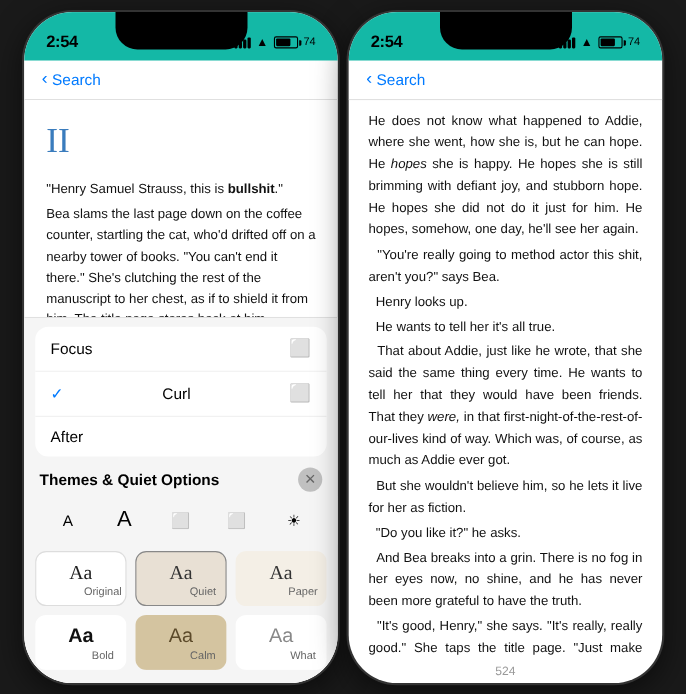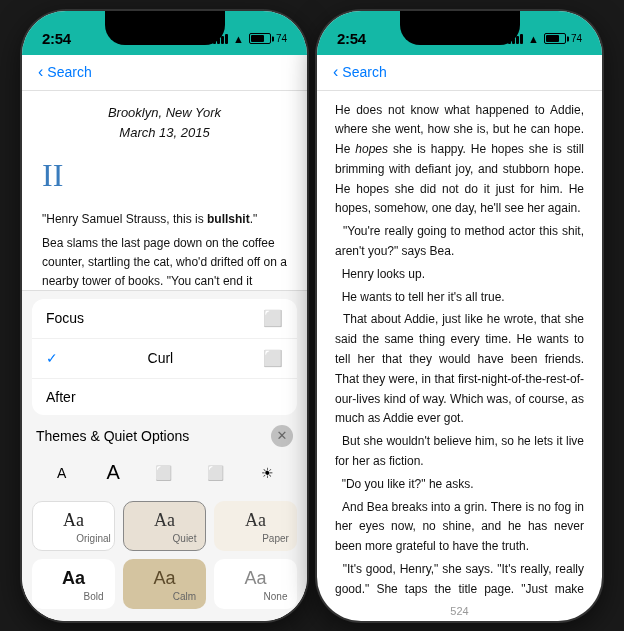--- a/index.html
+++ b/index.html
@@ -229,21 +229,21 @@
 
     .themes-header {
       display: flex;
       align-items: center;
       justify-content: space-between;
       padding: 6px 14px 4px;
     }
 
     .themes-title {
       font-size: 14px;
-      font-weight: 400;
+      font-weight: 700;
       color: #000;
     }
 
     .close-btn {
       width: 22px;
       height: 22px;
       background: #c0c0c0;
       border-radius: 50%;
       display: flex;
       align-items: center;
@@ -383,24 +383,20 @@
       </div>
 
       <div class="nav-bar">
         <div class="nav-back">
           <span class="chevron">‹</span>
           <span>Search</span>
         </div>
       </div>
 
       <div class="book-content">
-        <div class="book-header">
-          <div>Brooklyn, New York</div>
-          <div>March 13, 2015</div>
-        </div>
         <div class="chapter-num">II</div>
         <div class="book-text">
           <p>"Henry Samuel Strauss, this is <span class="bold">bullshit</span>."</p>
           <p>Bea slams the last page down on the coffee counter, startling the cat, who'd drifted off on a nearby tower of books. "You can't end it there." She's clutching the rest of the manuscript to her chest, as if to shield it from him. The title page stares back at him.</p>
           <p><span class="italic">The Invisible Life of Addie LaRue.</span></p>
           <p>"What happened to her? Did she really go with Luc? After all that?"</p>
           <p>&nbsp;&nbsp;Henry shrugs. "I assume so."</p>
           <p>&nbsp;&nbsp;"You assume so?"</p>
           <p>&nbsp;&nbsp;The truth is, he doesn't know.</p>
           <p>&nbsp;&nbsp;He's s</p>
@@ -463,21 +459,21 @@
           <div class="theme-card bold">
             <span class="theme-aa bold-style">Aa</span>
             <span class="theme-name">Bold</span>
           </div>
           <div class="theme-card calm">
             <span class="theme-aa calm">Aa</span>
             <span class="theme-name">Calm</span>
           </div>
           <div class="theme-card focus">
             <span class="theme-aa focus">Aa</span>
-            <span class="theme-name">None</span>
+            <span class="theme-name">What</span>
           </div>
         </div>
       </div>
     </div>
   </div>
 
   <div class="phone right-phone">
     <div class="notch"></div>
     <div class="phone-inner">
 
@@ -503,21 +499,21 @@
           <span class="chevron">‹</span>
           <span>Search</span>
         </div>
       </div>
 
       <div class="book-content-full" style="padding:10px 18px; font-size:12px; line-height:1.65; color:#111; flex:1; overflow:hidden;">
         <p style="text-align:justify;margin-bottom:3px;">He does not know what happened to Addie, where she went, how she is, but he can hope. He <span style="font-style:italic">hopes</span> she is happy. He hopes she is still brimming with defiant joy, and stubborn hope. He hopes she did not do it just for him. He hopes, somehow, one day, he'll see her again.</p>
         <p style="text-align:justify;margin-bottom:3px;">&nbsp;&nbsp;"You're really going to method actor this shit, aren't you?" says Bea.</p>
         <p style="margin-bottom:3px;">&nbsp;&nbsp;Henry looks up.</p>
         <p style="margin-bottom:3px;">&nbsp;&nbsp;He wants to tell her it's all true.</p>
-        <p style="text-align:justify;margin-bottom:3px;">&nbsp;&nbsp;That about Addie, just like he wrote, that she said the same thing every time. He wants to tell her that they would have been friends. That they <span style="">were,</span> in that first-night-of-the-rest-of-our-lives kind of way. Which was, of course, as much as Addie ever got.</p>
+        <p style="text-align:justify;margin-bottom:3px;">&nbsp;&nbsp;That about Addie, just like he wrote, that she said the same thing every time. He wants to tell her that they would have been friends. That they <span style="font-style:italic">were,</span> in that first-night-of-the-rest-of-our-lives kind of way. Which was, of course, as much as Addie ever got.</p>
         <p style="text-align:justify;margin-bottom:3px;">&nbsp;&nbsp;But she wouldn't believe him, so he lets it live for her as fiction.</p>
         <p style="margin-bottom:3px;">&nbsp;&nbsp;"Do you like it?" he asks.</p>
         <p style="text-align:justify;margin-bottom:3px;">&nbsp;&nbsp;And Bea breaks into a grin. There is no fog in her eyes now, no shine, and he has never been more grateful to have the truth.</p>
         <p style="text-align:justify;margin-bottom:3px;">&nbsp;&nbsp;"It's good, Henry," she says. "It's really, really good." She taps the title page. "Just make sure you thank me in the acknowledgments."</p>
 
       </div>
 
       <div class="page-num">524</div>
     </div>
   </div>

